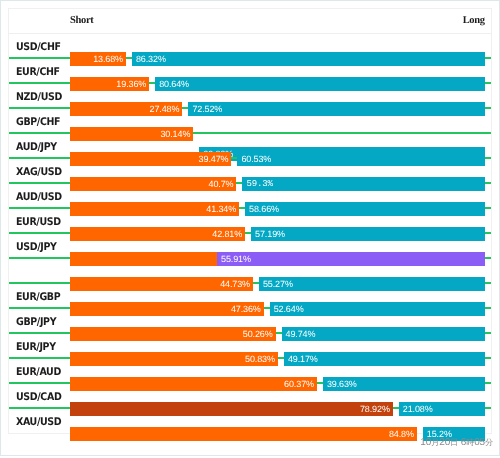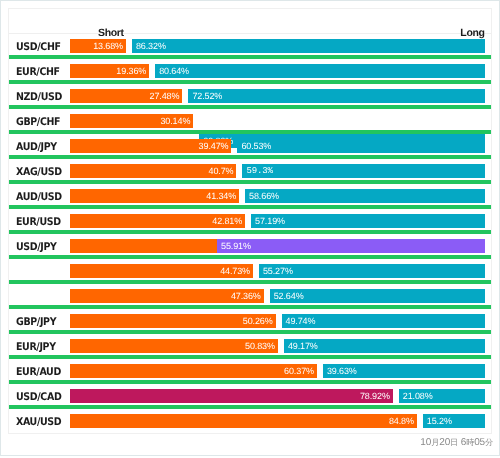--- a/index.html
+++ b/index.html
@@ -35,36 +35,35 @@
     background: #fff;
   }
   .head-row {
     position: relative;
     height: 23.8px;
     border-bottom: 1px solid #efefef;
   }
   .head-short, .head-long {
     position: absolute;
     transform: translateZ(0);
-    top: 18px;
-    font-family: Liberation Sans, sans-serif;
+    top: 6px;
+    font-family: Liberation Serif, serif;
     font-stretch: condensed;
     font-size: 10.5px;
     font-weight: bold;
     color: #1c1c1c;
     letter-spacing: -0.35px;
     line-height: 12px;
-    margin-left: 28px;
   }
   .head-short { left: 61px; }
   .head-long { right: 6.4px; }
   .row {
     position: relative;
     height: 25.04px;
-    border-bottom: 4px solid #22c55e;
+    border-bottom: 2px solid #22c55e;
     box-sizing: border-box;
   }
   .row:last-child { border-bottom: none; }
   .pair {
     position: absolute;
     transform: translateZ(0);
     left: 7px;
     top: 0.8px;
     height: 25px;
     line-height: 25px;
@@ -73,21 +72,21 @@
     font-size: 10.5px;
     font-weight: bold;
     color: #1c1c1c;
     letter-spacing: -0.35px;
     white-space: nowrap;
   }
   .bars {
     position: absolute;
     left: 61px;
     right: 6px;
-    top: 5px;
+    top: 18px;
     height: 14px;
   }
   .bar {
     position: absolute;
     transform: translateZ(0);
     top: 0;
     height: 14px;
     font-size: 9px;
     letter-spacing: -0.12px;
     color: #ffffff;
@@ -194,20 +193,21 @@
             <div class="bar long" style="width: 268px; background: #8b5cf6;">55.91%</div>
           </div>
         </div>
         <div class="row">
           <div class="bars">
             <div class="bar short" style="width: 182.946px; background: rgb(255, 102, 0);">44.73%</div>
             <div class="bar long" style="width: 226.054px; background: rgb(5, 168, 196);">55.27%</div>
           </div>
         </div>
         <div class="row">
+          <span class="pair">EUR/GBP</span>
           <div class="bars">
             <div class="bar short" style="width: 193.702px; background: rgb(255, 102, 0);">47.36%</div>
             <div class="bar long" style="width: 215.298px; background: rgb(5, 168, 196);">52.64%</div>
           </div>
         </div>
         <div class="row">
           <span class="pair">GBP/JPY</span>
           <div class="bars">
             <div class="bar short" style="width: 205.563px; background: rgb(255, 102, 0);">50.26%</div>
             <div class="bar long" style="width: 203.437px; background: rgb(5, 168, 196);">49.74%</div>
@@ -223,21 +223,21 @@
         <div class="row">
           <span class="pair">EUR/AUD</span>
           <div class="bars">
             <div class="bar short" style="width: 246.913px; background: rgb(255, 102, 0);">60.37%</div>
             <div class="bar long" style="width: 162.087px; background: rgb(5, 168, 196);">39.63%</div>
           </div>
         </div>
         <div class="row">
           <span class="pair">USD/CAD</span>
           <div class="bars">
-            <div class="bar short" style="width: 322.783px; background: #be185d;">78.92%</div>
+            <div class="bar short" style="width: 322.783px; background: #c2410c;">78.92%</div>
             <div class="bar long" style="width: 86.2172px; background: rgb(5, 168, 196);">21.08%</div>
           </div>
         </div>
         <div class="row">
           <span class="pair">XAU/USD</span>
           <div class="bars">
             <div class="bar short" style="width: 346.832px; background: rgb(255, 102, 0);">84.8%</div>
             <div class="bar long" style="width: 62.168px; background: rgb(5, 168, 196);">15.2%</div>
           </div>
         </div>

